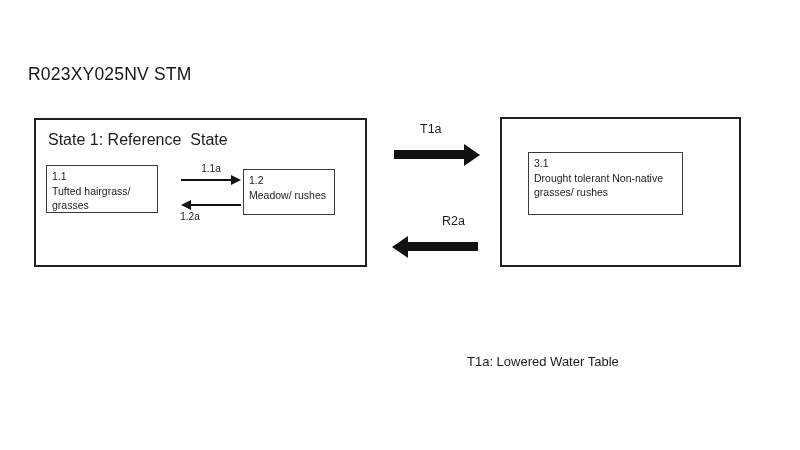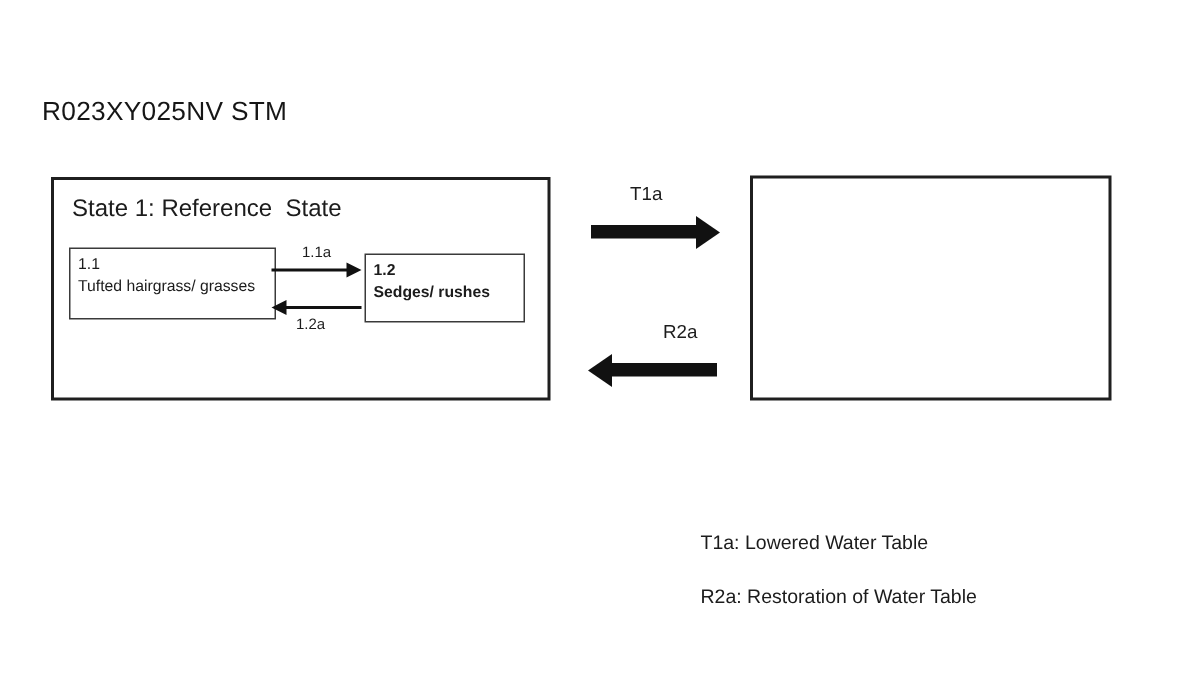--- a/index.html
+++ b/index.html
@@ -47,22 +47,22 @@
   
   .community-box {
     border: 1.4px solid #3a3a3a;
     background: #ffffff;
     box-sizing: border-box;
     padding: 3px 5px;
     font-size: 10.5px;
     line-height: 1.4;
     color: #1c1c1c;
   }
-  .box-1-1 { left: 46px;  top: 121px; width: 138px; height: 48px; }
-  .box-1-2 { left: 243px; top: 125px; width: 107px; height: 46px; font-weight: bold; }
+  .box-1-1 { left: 46px;  top: 121px; width: 112px; height: 48px; }
+  .box-1-2 { left: 243px; top: 125px; width: 92px; height: 46px; }
   .box-3-1 { left: 528px; top: 108px; width: 155px; height: 63px; }
 
   
   .thin-line {
     height: 2px;
     background: #111111;
   }
   .thin-head-right {
     width: 0; height: 0;
     border-top: 5px solid transparent;
@@ -121,38 +121,41 @@
   <div class="abs state-box state1-box"></div>
   <div class="abs state-label state1-label">State 1: Reference  State</div>
 
   <div class="abs community-box box-1-1">
     <div>1.1</div>
     <div>Tufted hairgrass/ grasses</div>
   </div>
 
   <div class="abs community-box box-1-2">
     <div>1.2</div>
-    <div>Sedges/ rushes</div>
+    <div>Meadow/ rushes</div>
   </div>
 
   <div class="abs pathway-label" style="left:185px; top:119px;">1.1a</div>
   <div class="abs thin-line" style="left:181px; top:135px; width:51px;"></div>
   <div class="abs thin-head-right" style="left:231px; top:131px;"></div>
 
   <div class="abs thin-line" style="left:190px; top:160px; width:51px;"></div>
   <div class="abs thin-head-left" style="left:181px; top:156px;"></div>
-  <div class="abs pathway-label" style="left:181px; top:167px;">1.2a</div>
+  <div class="abs pathway-label" style="left:164px; top:167px;">1.2a</div>
 
   <div class="abs transition-label" style="left:420px; top:78px;">T1a</div>
   <div class="abs thick-body" style="left:394px; top:106px; width:70px;"></div>
   <div class="abs thick-head-right" style="left:464px; top:100px;"></div>
 
   <div class="abs transition-label" style="left:442px; top:170px;">R2a</div>
   <div class="abs thick-body" style="left:408px; top:198px; width:70px;"></div>
   <div class="abs thick-head-left" style="left:392px; top:192px;"></div>
 
   <div class="abs state-box state2-box"></div>
 
+  <div class="abs community-box box-3-1">
+    <div>3.1</div>
+    <div>Drought tolerant Non-native grasses/ rushes</div>
+  </div>
 
   <div class="abs legend-line legend-t1a">T1a: Lowered Water Table</div>
-  <div class="abs legend-line legend-r2a">R2a: Restoration of Water Table</div>
 
 </div>
 
 </body></html>

